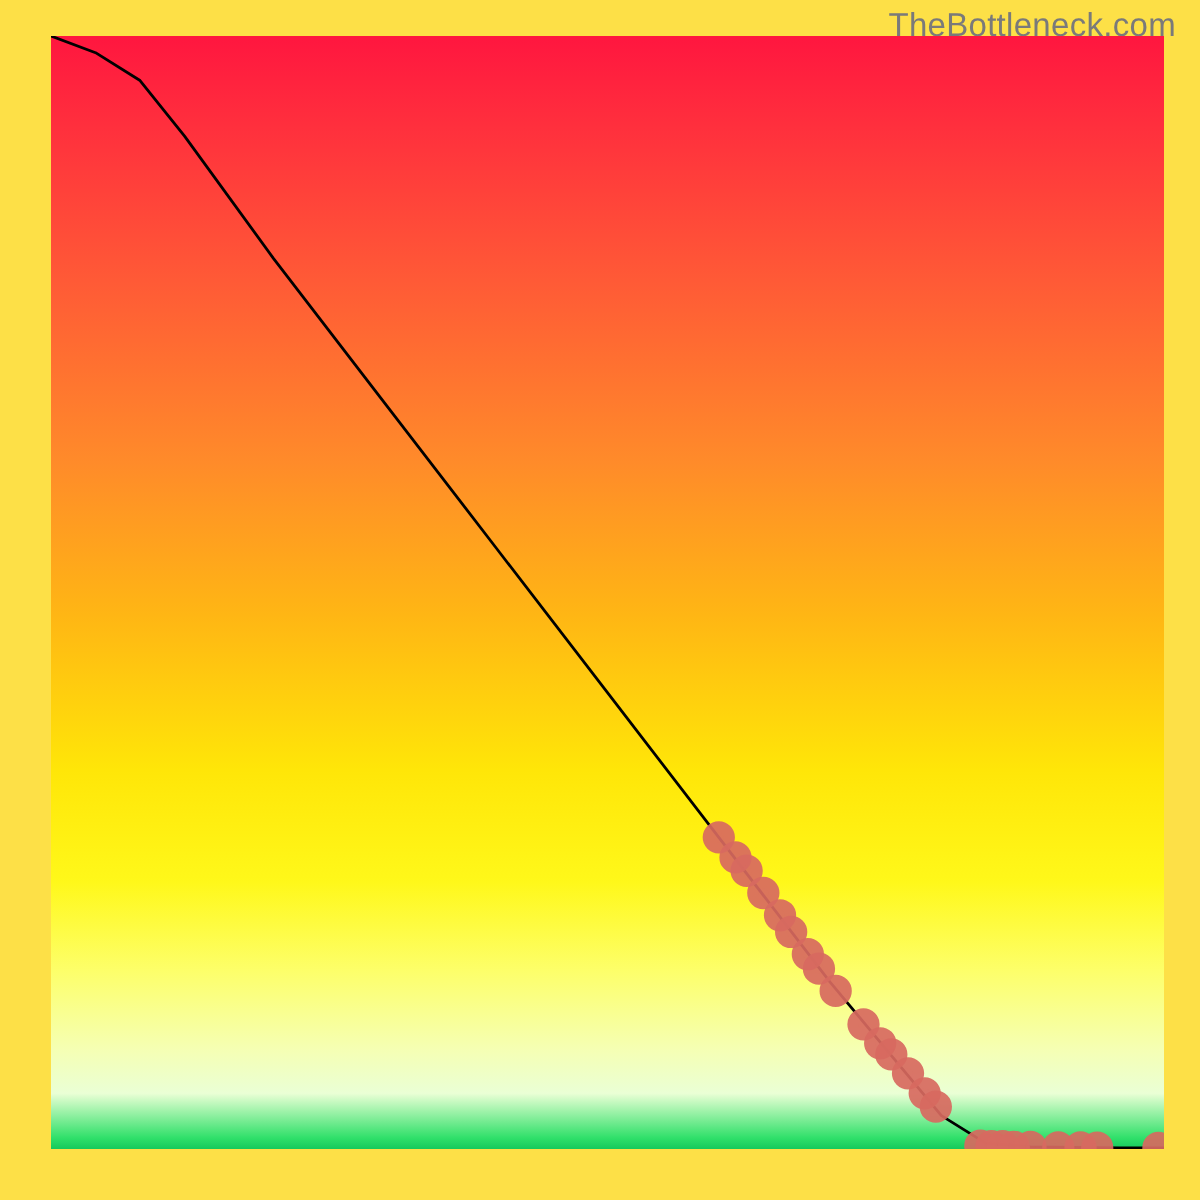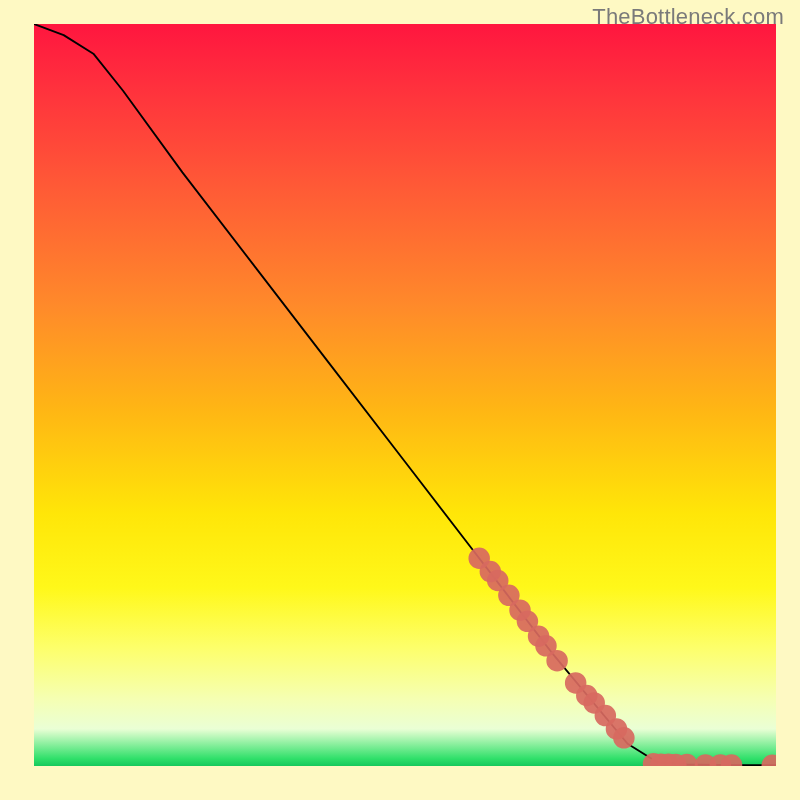--- a/index.html
+++ b/index.html
@@ -8,21 +8,21 @@
     width: 800px;
     height: 800px;
     background: #000;
     overflow: hidden;
     font-family: Arial, Helvetica, sans-serif;
   }
   .frame {
     position: absolute;
     left: 0; top: 0;
     width: 800px; height: 800px;
-    background: #fef9c3;
+    background: #fde047;
   }
   
   .plot {
     position: absolute;
     left: 34px;
     top: 24px;
     width: 742px;   
     height: 742px;  
   }
 

